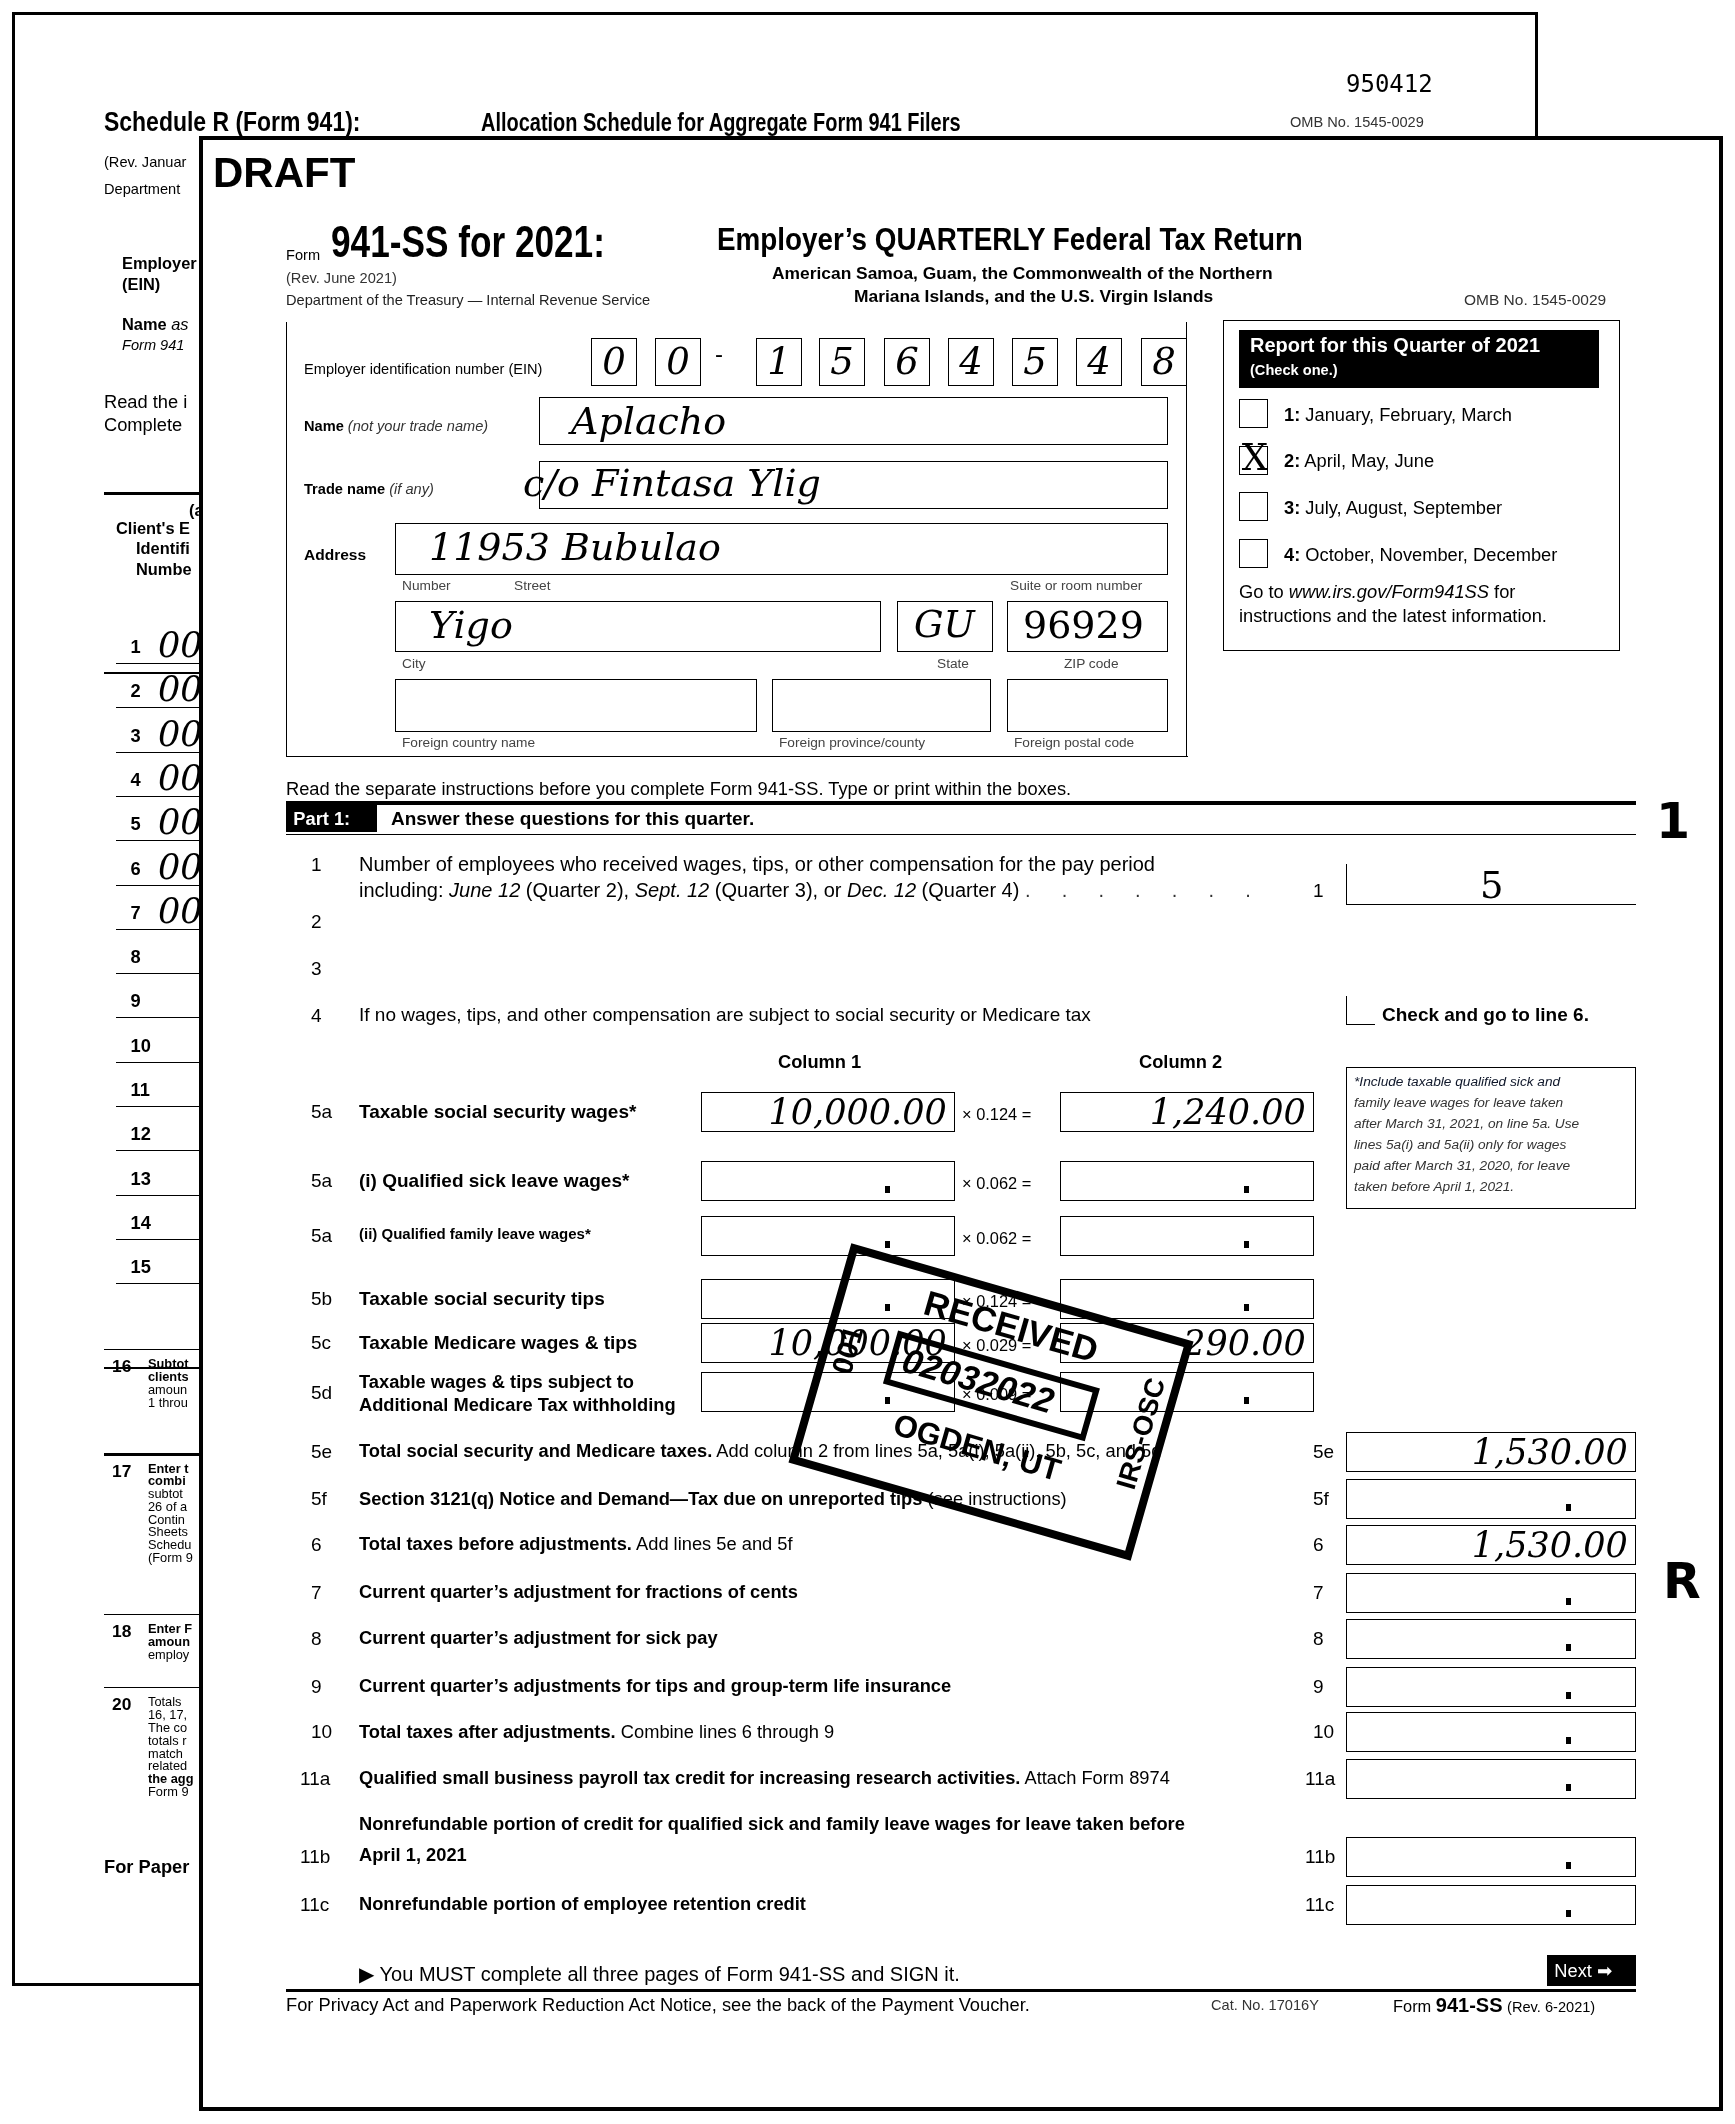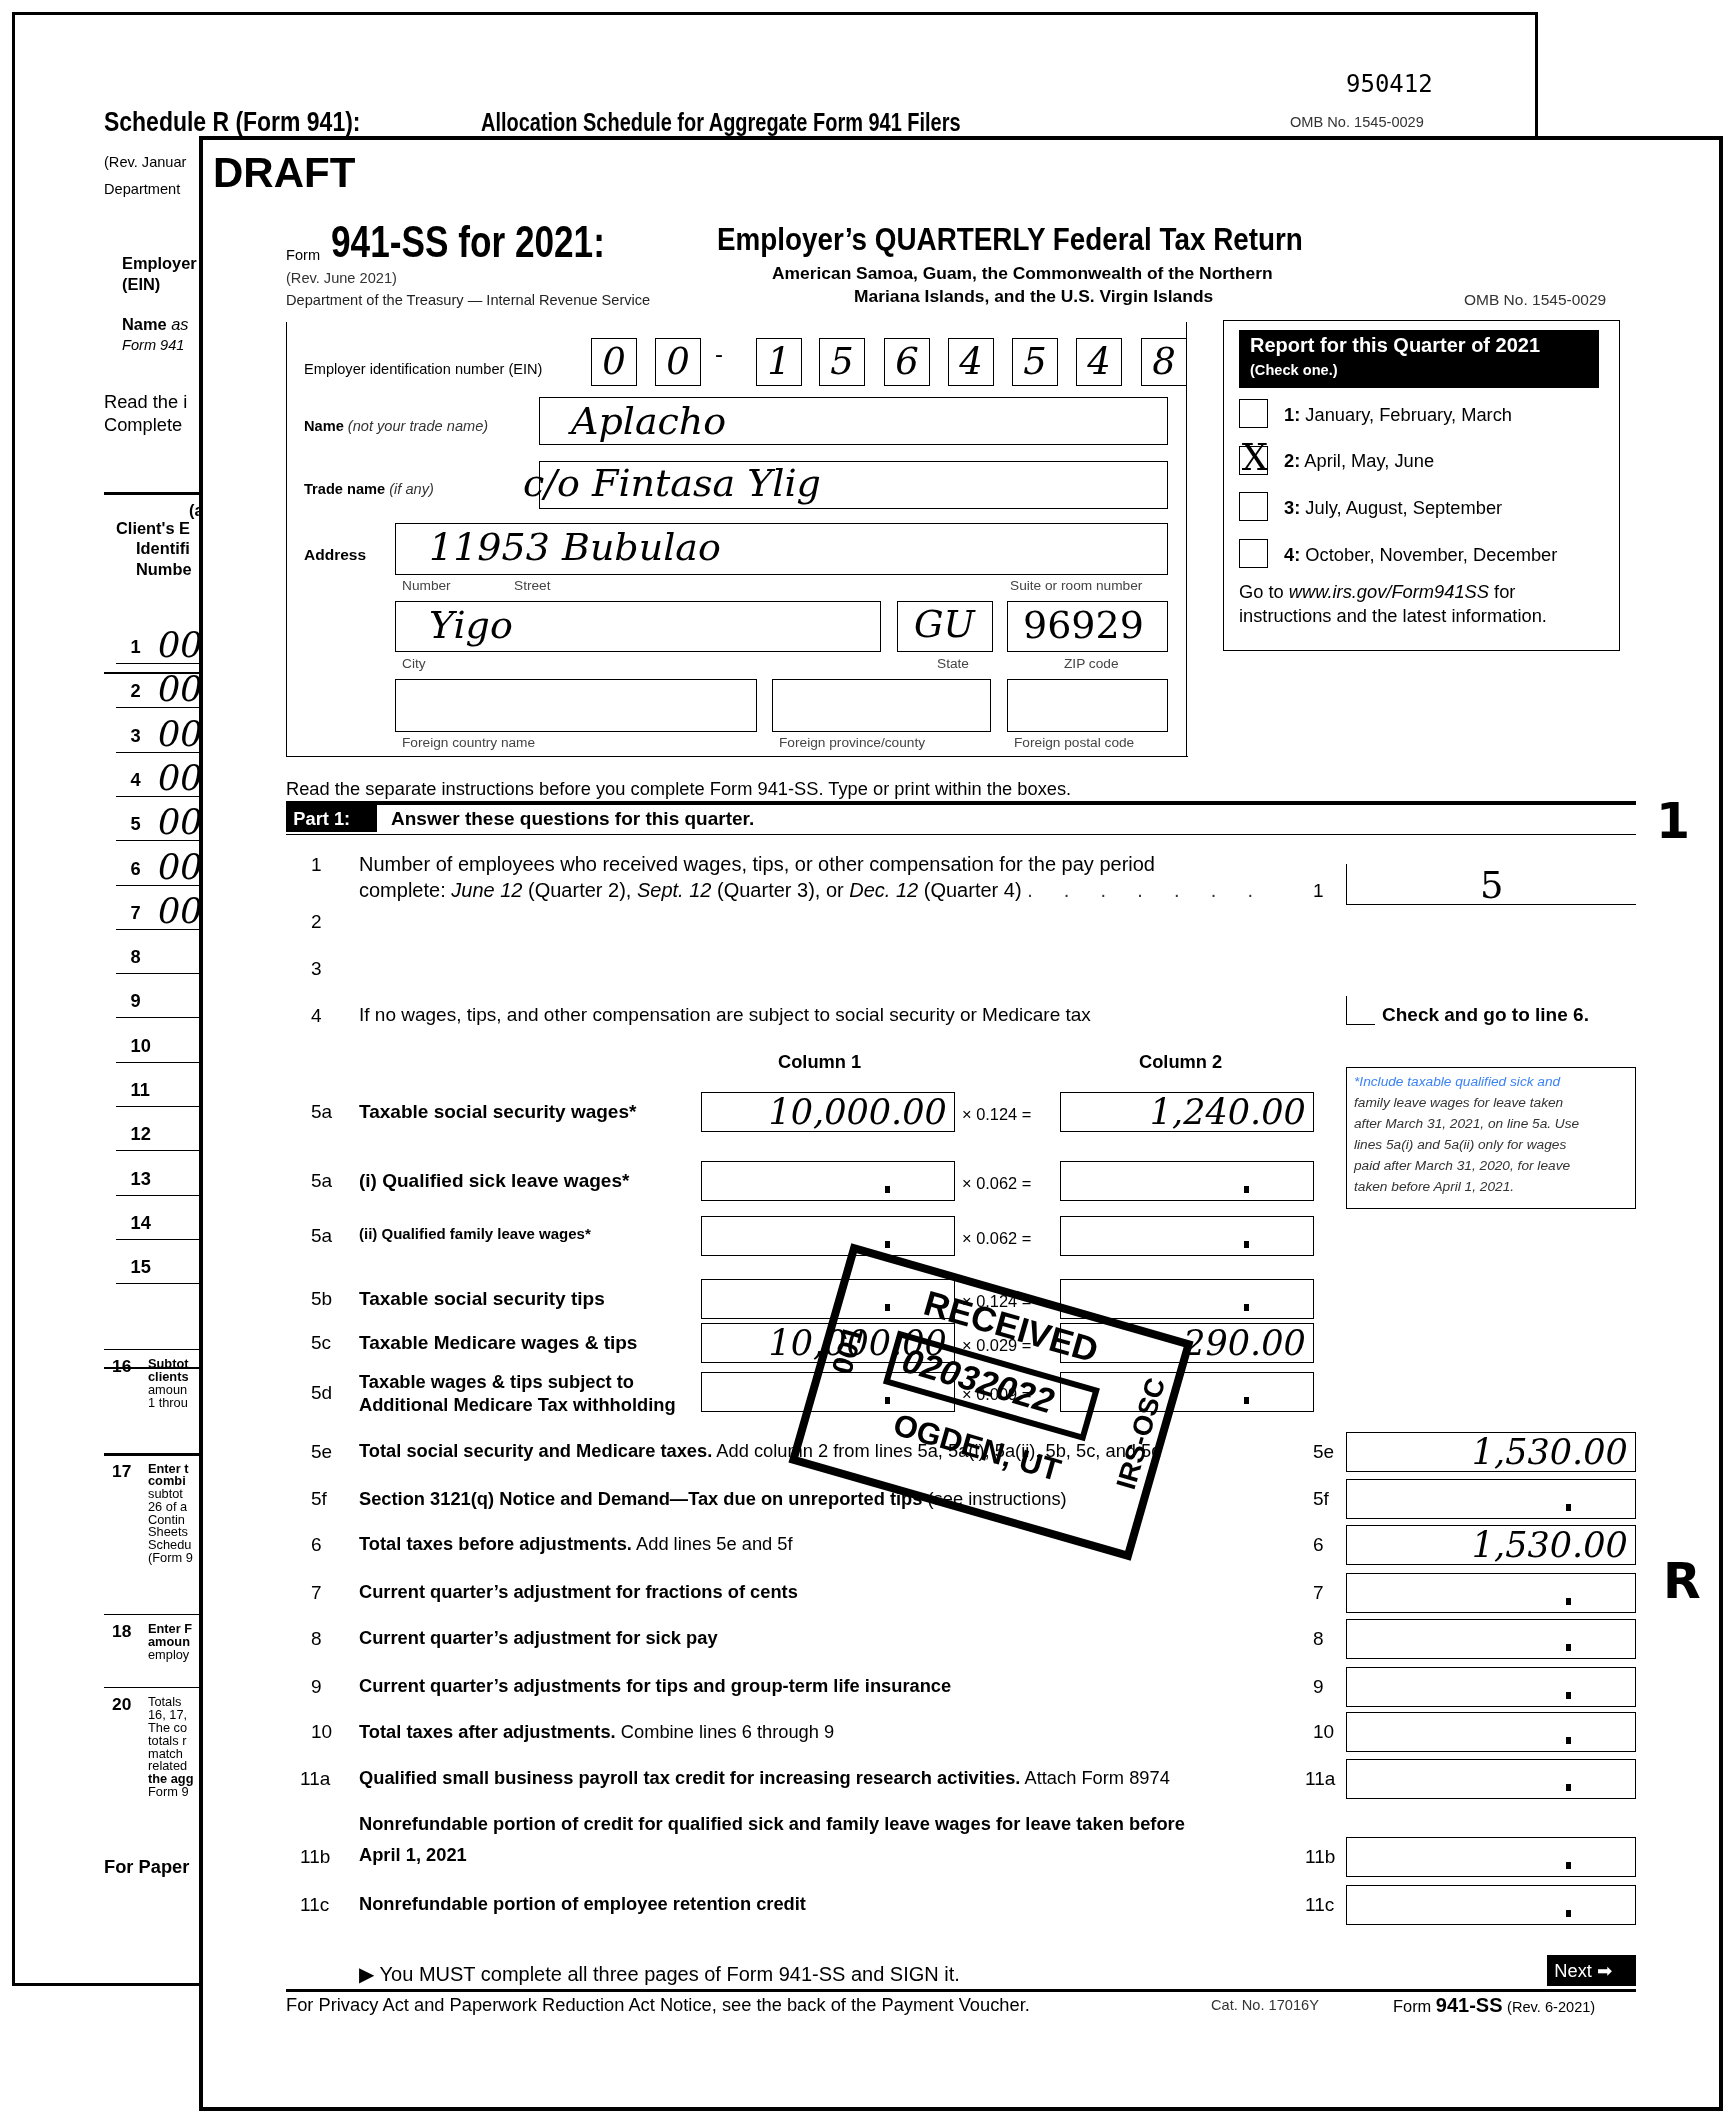--- a/index.html
+++ b/index.html
@@ -226,21 +226,21 @@
 <div class="line" style="left:286px;top:801px;width:1350px;height:3.7px;"></div>
 <div class="abs b" style="left:286px;top:805px;width:91px;height:27.4px;background:#000;color:#fff;font-size:18.3px;line-height:27.4px;padding-left:7.3px;box-sizing:border-box;">Part 1:</div>
 <div class="abs b" style="left:391px;top:808px;font-size:19px;">Answer these questions for this quarter.</div>
 <div class="line" style="left:286px;top:834px;width:1350px;height:1.4px;"></div>
 <div class="abs b" style="left:1656px;top:793px;font-size:49px;font-family:'DejaVu Sans',sans-serif;">1</div>
 <div class="abs b" style="left:1663px;top:1553px;font-size:49px;font-family:'DejaVu Sans',sans-serif;">R</div>
 
 <div class="lnum" style="left:311px;top:854px;">1</div>
 <div class="ltxt" style="left:359px;top:853px;">Number of employees who received wages, tips, or other compensation for the pay period</div>
 <div class="ltxt" style="left:359px;top:879px;">
-  <span>complete:</span>
+  <span>including:</span>
   <i>June 12</i>
   <span>(Quarter 2),</span>
   <i>Sept. 12</i>
   <span>(Quarter 3), or</span>
   <i>Dec. 12</i>
   <span>(Quarter 4)</span>
   <span style="letter-spacing:12.8px;color:#333;"> . . . . . . .</span>
 </div>
 <div class="rnum" style="left:1313px;top:880px;">1</div>
 <div class="box" style="left:1346px;top:864px;width:290px;height:41px;border-top:none;border-right:none;border-left:1.4px solid #000;"></div>
@@ -252,21 +252,21 @@
 <div class="lnum" style="left:311px;top:1005px;">4</div>
 <div class="ltxt b" style="left:359px;top:1004px;font-weight:normal;font-size:19px;">If no wages, tips, and other compensation are subject to social security or Medicare tax</div>
 <div class="chk" style="left:1346px;top:996px;border-top:none;border-right:none;"></div>
 <div class="abs b" style="left:1382px;top:1004px;font-size:19px;">Check and go to line 6.</div>
 
 <div class="abs b" style="left:778px;top:1051px;font-size:18.3px;">Column 1</div>
 <div class="abs b" style="left:1139px;top:1051px;font-size:18.3px;">Column 2</div>
 
 <div class="box" style="left:1346px;top:1067px;width:290px;height:142px;"></div>
 <div id="note-lines">
-    <div class="abs i" style="left:1354px;top:1074px;font-size:13.7px;color:#3b82f6;">*Include taxable qualified sick and</div>
+    <div class="abs i" style="left:1354px;top:1074px;font-size:13.7px;color:#0f172a;">*Include taxable qualified sick and</div>
     <div class="abs i" style="left:1354px;top:1095px;font-size:13.7px;color:#333;">family leave wages for leave taken</div>
     <div class="abs i" style="left:1354px;top:1116px;font-size:13.7px;color:#333;">after March 31, 2021, on line 5a. Use</div>
     <div class="abs i" style="left:1354px;top:1137px;font-size:13.7px;color:#333;">lines 5a(i) and 5a(ii) only for wages</div>
     <div class="abs i" style="left:1354px;top:1158px;font-size:13.7px;color:#333;">paid after March 31, 2020, for leave</div>
     <div class="abs i" style="left:1354px;top:1179px;font-size:13.7px;color:#333;">taken before April 1, 2021.</div>
   </div>
 
 <div id="line5-rows">
     <div class="lnum" style="left:311px;top:1101px;">5a</div>
     <div class="ltxt b" style="left:359px;top:1101px;font-size:19px;">Taxable social security wages*</div>

